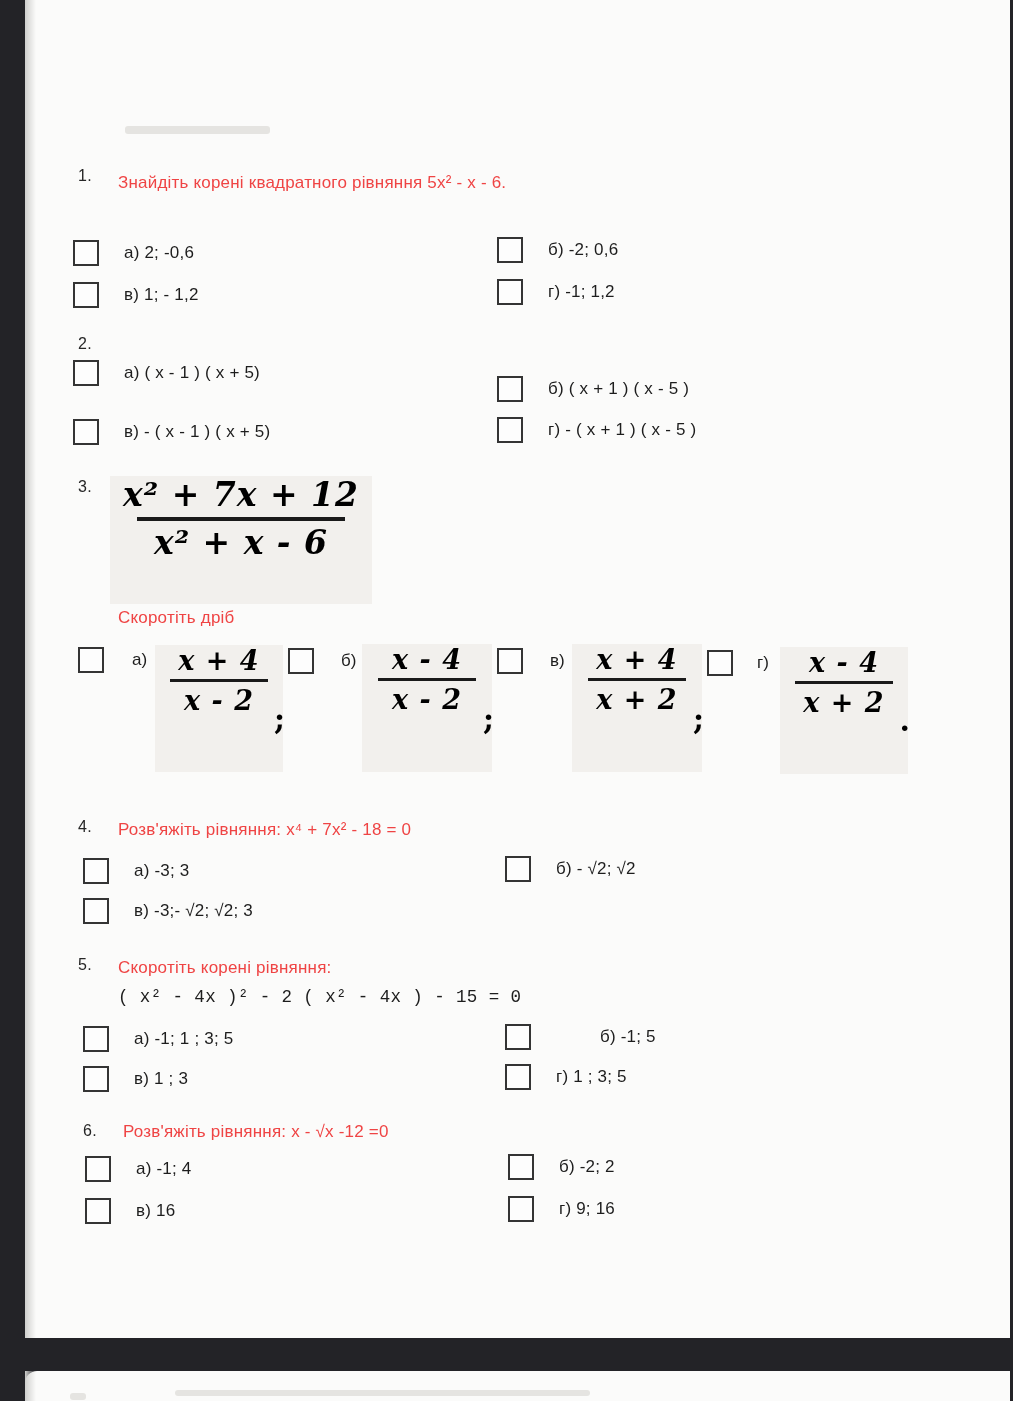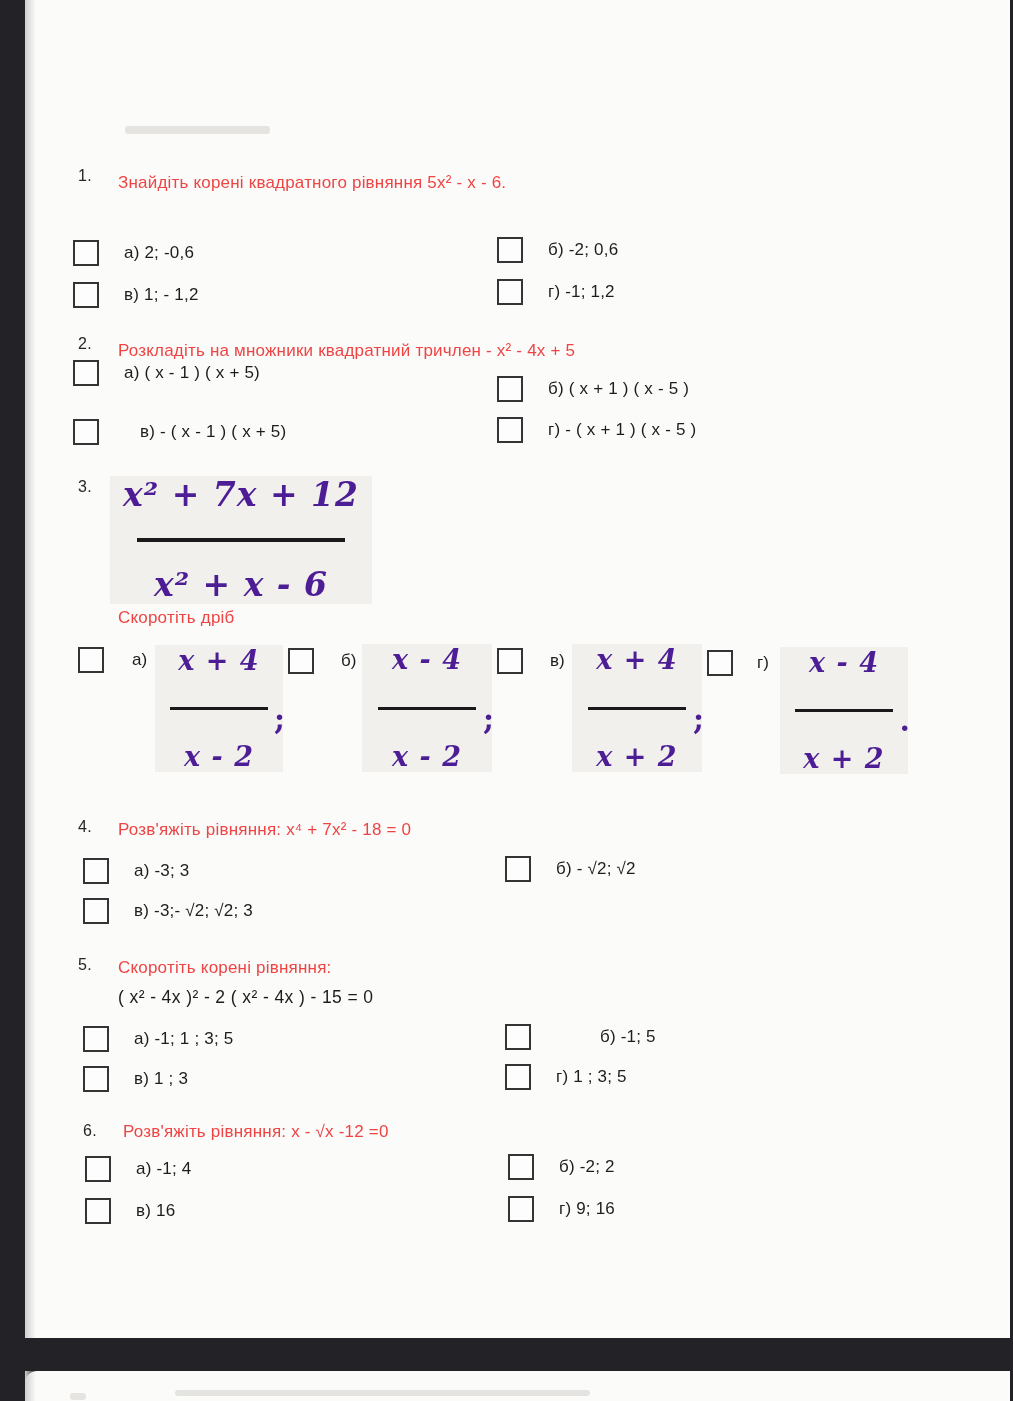--- a/index.html
+++ b/index.html
@@ -38,23 +38,23 @@
   }
   .cb-abs{position:absolute;}
   .opt .lbl{
     margin-left:25px;font-size:17px;color:#1d1d1d;padding-top:3px;letter-spacing:.2px;white-space:nowrap;
   }
   .letter{
     position:absolute;font-size:17px;color:#1d1d1d;
   }
   .mimg{
     position:absolute;background:#f2f0ed;
-    display:flex;flex-direction:column;align-items:center;justify-content:space-between;
+    display:flex;flex-direction:column;align-items:center;justify-content:flex-start;
     font-family:"DejaVu Serif","Liberation Serif",serif;
-    font-style:italic;font-weight:700;color:#4c1d95;
+    font-style:italic;font-weight:700;color:#000000;
   }
   .frac-big .fnum,.frac-big .fden{font-size:33px;line-height:1.15;letter-spacing:1px;}
   .frac-big .fbar{width:208px;height:4px;background:#1a1a1a;margin:3px 0;}
   .frac-sm .fnum,.frac-sm .fden{font-size:27px;line-height:1.15;letter-spacing:1px;}
   .frac-sm .fbar{width:98px;height:3px;background:#1a1a1a;margin:3px 0;}
   .fpunct{
     position:absolute;right:-2px;bottom:36px;font-size:30px;font-style:normal;font-weight:700;
   }
   .smudge{
     position:absolute;background:#e5e4e1;border-radius:3px;filter:blur(.6px);
@@ -82,30 +82,29 @@
     <div class="opt" style="left:48px;top:282px;">
       <div class="cb"></div>
       <span class="lbl">в) 1; - 1,2</span>
     </div>
     <div class="opt" style="left:472px;top:279px;">
       <div class="cb"></div>
       <span class="lbl">г) -1; 1,2</span>
     </div>
 
     <div class="num" style="left:53px;top:335px;">2.</div>
-    <div class="qtext" style="left:93px;top:341px;">Розкладіть на множники квадратний тричлен - x² - 4x + 5</div>
     <div class="opt" style="left:48px;top:360px;">
       <div class="cb"></div>
       <span class="lbl">а) ( x - 1 ) ( x + 5)</span>
     </div>
     <div class="opt" style="left:472px;top:376px;">
       <div class="cb"></div>
       <span class="lbl">б) ( x + 1 ) ( x - 5 )</span>
     </div>
-    <div class="opt" style="left:48px;top:419px;gap:16px;">
+    <div class="opt" style="left:48px;top:419px;">
       <div class="cb"></div>
       <span class="lbl">в) - ( x - 1 ) ( x + 5)</span>
     </div>
     <div class="opt" style="left:472px;top:417px;">
       <div class="cb"></div>
       <span class="lbl">г) - ( x + 1 ) ( x - 5 )</span>
     </div>
 
     <div class="num" style="left:53px;top:478px;">3.</div>
     <div class="mimg frac-big" style="left:85px;top:476px;width:262px;height:128px;">
@@ -161,21 +160,21 @@
       <div class="cb"></div>
       <span class="lbl">б) - √2; √2</span>
     </div>
     <div class="opt" style="left:58px;top:898px;">
       <div class="cb"></div>
       <span class="lbl">в) -3;- √2; √2; 3</span>
     </div>
 
     <div class="num" style="left:53px;top:956px;">5.</div>
     <div class="qtext" style="left:93px;top:958px;">Скоротіть корені рівняння:</div>
-    <div class="formula" style="left:93px;top:987px;">( x² - 4x )² - 2 ( x² - 4x ) - 15 = 0</div>
+    <div class="formula" style="left:93px;top:987px;font-family:Liberation Mono, monospace;">( x² - 4x )² - 2 ( x² - 4x ) - 15 = 0</div>
     <div class="opt" style="left:58px;top:1026px;">
       <div class="cb"></div>
       <span class="lbl">а) -1; 1 ; 3; 5</span>
     </div>
     <div class="opt" style="left:480px;top:1024px;gap:44px;">
       <div class="cb"></div>
       <span class="lbl">б) -1; 5</span>
     </div>
     <div class="opt" style="left:58px;top:1066px;">
       <div class="cb"></div>

